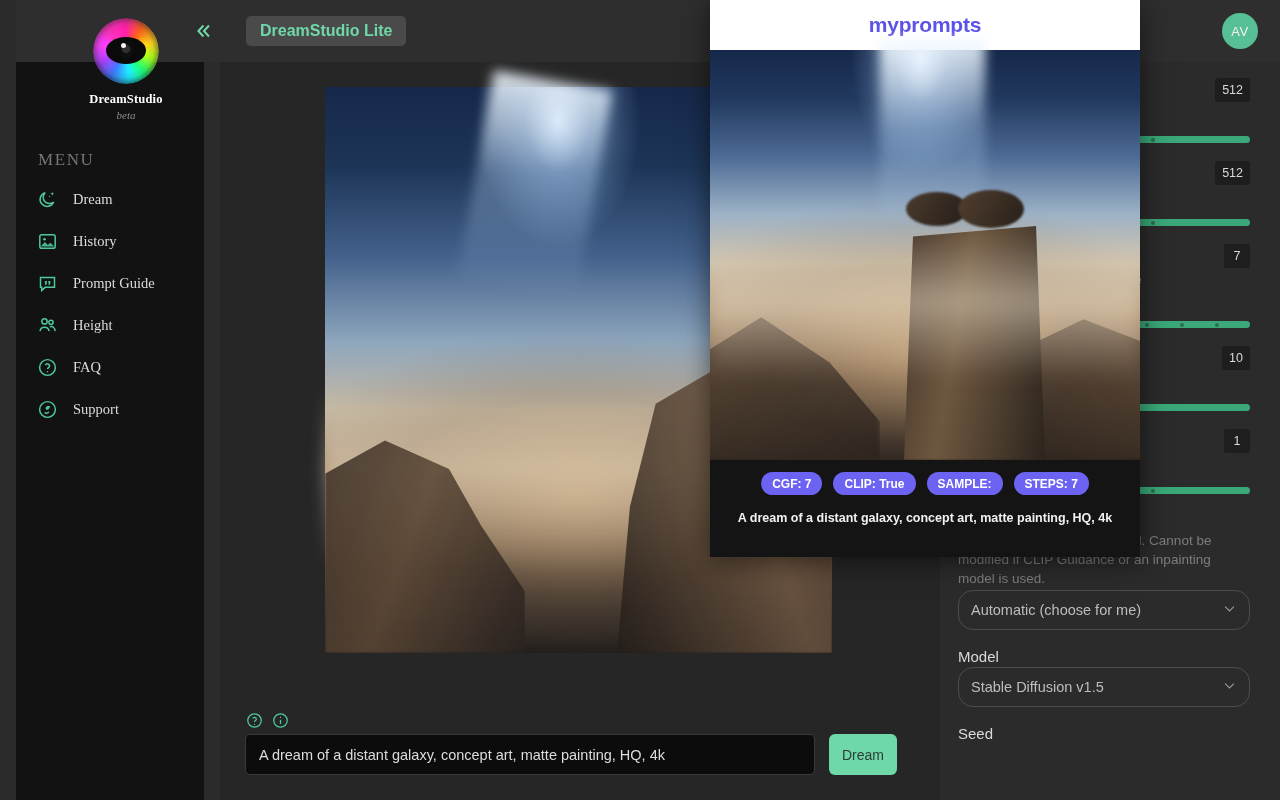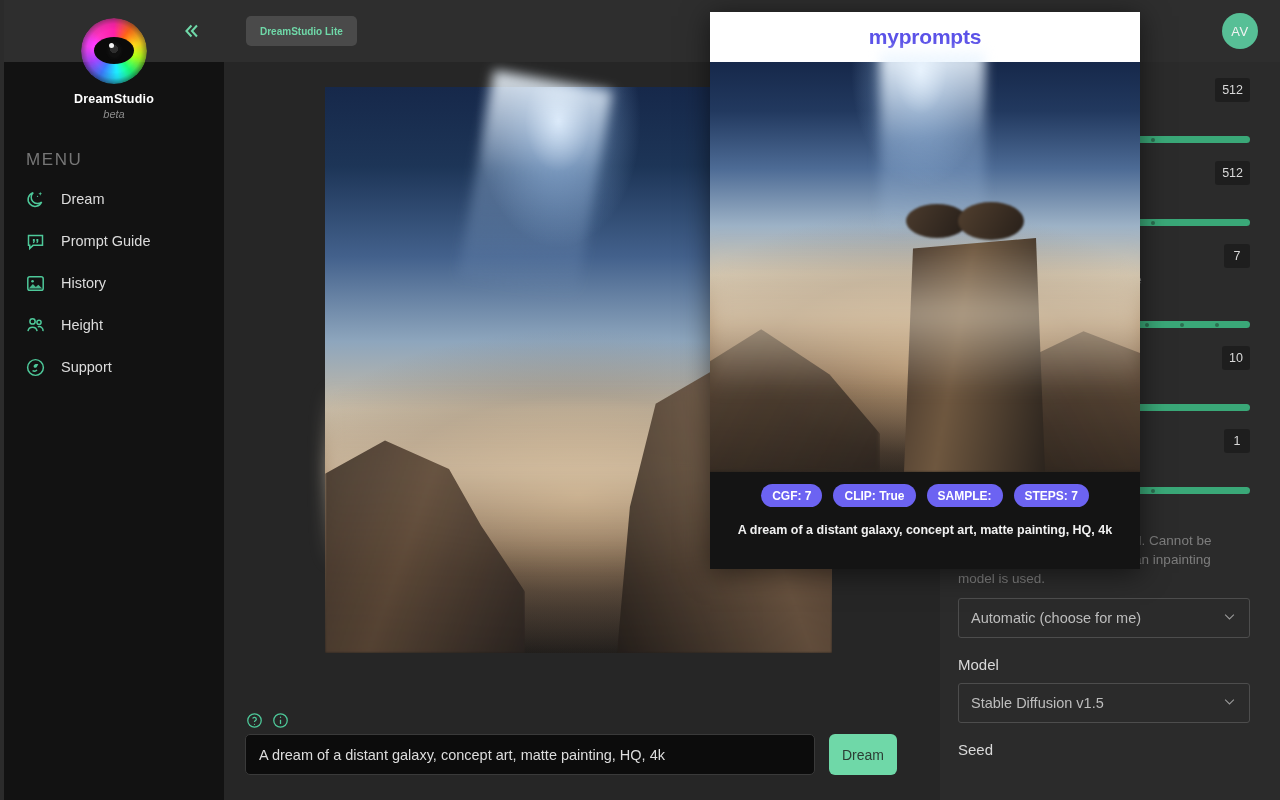--- a/index.html
+++ b/index.html
@@ -6,24 +6,25 @@
   html, body {
     width: 1280px; height: 800px;
     background: #2b2b2b;
     font-family: "Liberation Sans", sans-serif;
     overflow: hidden;
   }
   #app { position: relative; width: 1280px; height: 800px; }
 
   
   .sidebar {
-    position: absolute; left: 4px; top: 0;
-    width: 220px; height: 800px;
+    position: absolute; left: 16px; top: 0;
+    width: 188px; height: 800px;
     background: #121212;
     z-index: 5;
+    font-family: Liberation Serif, serif;
   }
   .sidebar-topstrip {
     position: absolute; left: 0; top: 0;
     width: 220px; height: 62px;
     background: #2e2e2e;
   }
   .brand {
     position: absolute; left: 0; top: 18px;
     width: 220px; text-align: center;
     z-index: 6;
@@ -94,21 +95,21 @@
     position: absolute; left: 220px; top: 0;
     width: 1060px; height: 62px;
     background: #2e2e2e;
     z-index: 3;
   }
   .lite-pill {
     position: absolute; left: 26px; top: 16px;
     height: 30px; padding: 0 14px;
     display: flex; align-items: center;
     background: #4a4a4a; border-radius: 5px;
-    color: #6fd8a8; font-size: 10px; font-weight: bold;
+    color: #6fd8a8; font-size: 16px; font-weight: bold;
     cursor: pointer;
   }
   .avatar {
     position: absolute; right: 22px; top: 13px;
     width: 36px; height: 36px; border-radius: 50%;
     background: #57bf96;
     display: flex; align-items: center; justify-content: center;
     color: #f2f2f2; font-size: 13px; letter-spacing: .5px;
     cursor: pointer;
   }
@@ -207,37 +208,36 @@
   }
   .slider {
     position: relative; margin-top: 13px; height: 7px;
     background: #3aa878; border-radius: 4px;
   }
   .slider .tick {
     position: absolute; top: 1.5px; width: 4px; height: 4px;
     border-radius: 50%; background: #2b6e50;
   }
   .sel {
-    margin-top: 10px; height: 40px; width: 292px;
-    background: transparent; border: 1px solid #4d4d4d; border-radius: 3px;
+    margin-top: 2px; height: 40px; width: 292px;
+    background: transparent; border: 1px solid #4d4d4d; border-radius: 15px;
     display: flex; align-items: center; justify-content: space-between;
     padding: 0 12px; color: #bdbdbd; font-size: 14.5px; cursor: pointer;
   }
   .sel .chev { color: #9a9a9a; }
   .set-label-only { font-size: 15px; color: #d9d9d9; margin-bottom: 2px; }
 
   
   .popup {
     position: absolute; left: 710px; top: 0;
     width: 430px; height: 557px;
     background: #141414;
     z-index: 20;
     box-shadow: 0 4px 26px rgba(0,0,0,.55);
     overflow: hidden;
-    margin-top: 12px;
   }
   .popup-header {
     height: 50px; background: #ffffff;
     display: flex; align-items: center; justify-content: center;
   }
   .popup-logo {
     font-size: 21px; font-weight: bold; color: #5b52e8; letter-spacing: -.2px;
   }
   .popup-img {
     position: relative;
@@ -472,50 +472,60 @@
             <path d="M17.4 3.2l.6 1.6 1.6.6-1.6.6-.6 1.6-.6-1.6-1.6-.6 1.6-.6z" fill="currentColor" stroke="none"></path>
             <circle cx="14.3" cy="8.4" r="0.8" fill="currentColor" stroke="none"></circle>
           </svg>
         </span>
         <span class="lbl">Dream</span>
       </div>
 
       <div class="nav-item">
         <span class="ic">
           <svg viewBox="0 0 24 24" fill="none" stroke="currentColor" stroke-width="1.7" width="21" height="21">
-            <path d="M4 5.2h16v11.2H9.2L5.4 20v-3.6H4z"></path>
-            <path d="M9 9.2h2.2v2.6c0 1.2-.7 1.9-1.8 2.2l-.4-.9c.6-.2.9-.5.9-1H9zM13 9.2h2.2v2.6c0 1.2-.7 1.9-1.8 2.2l-.4-.9c.6-.2.9-.5.9-1H13z" fill="currentColor" stroke="none"></path>
-          </svg>
-        </span>
-        <span class="lbl">Prompt Guide</span>
-      </div>
-
-      <div class="nav-item">
-        <span class="ic">
-          <svg viewBox="0 0 24 24" fill="none" stroke="currentColor" stroke-width="1.7" width="21" height="21">
             <rect x="3.2" y="4.2" width="17.6" height="15.6" rx="2.4"></rect>
             <circle cx="8.6" cy="9.4" r="1.5" fill="currentColor" stroke="none"></circle>
             <path d="M4.2 17.6l4.8-5 3.4 3.4 2.8-2.6 4.6 4.2" fill="currentColor" stroke="none" opacity=".9"></path>
           </svg>
         </span>
         <span class="lbl">History</span>
+      </div>
+
+      <div class="nav-item">
+        <span class="ic">
+          <svg viewBox="0 0 24 24" fill="none" stroke="currentColor" stroke-width="1.7" width="21" height="21">
+            <path d="M4 5.2h16v11.2H9.2L5.4 20v-3.6H4z"></path>
+            <path d="M9 9.2h2.2v2.6c0 1.2-.7 1.9-1.8 2.2l-.4-.9c.6-.2.9-.5.9-1H9zM13 9.2h2.2v2.6c0 1.2-.7 1.9-1.8 2.2l-.4-.9c.6-.2.9-.5.9-1H13z" fill="currentColor" stroke="none"></path>
+          </svg>
+        </span>
+        <span class="lbl">Prompt Guide</span>
       </div>
 
       <div class="nav-item">
         <span class="ic">
           <svg viewBox="0 0 24 24" fill="none" stroke="currentColor" stroke-width="1.7" width="21" height="21">
             <circle cx="8.6" cy="7.4" r="3"></circle>
               <circle cx="16" cy="8.4" r="2.4"></circle>
             <path d="M3.4 18.4a5.3 5.3 0 0 1 10.4 0"></path>
             <path d="M14.6 13.6a4.4 4.4 0 0 1 6 4.8"></path>
           </svg>
         </span>
         <span class="lbl">Height</span>
       </div>
 
+      <div class="nav-item">
+        <span class="ic">
+          <svg viewBox="0 0 24 24" fill="none" stroke="currentColor" stroke-width="1.7" width="21" height="21">
+            <circle cx="12" cy="12" r="9"></circle>
+            <path d="M9.6 9.4a2.5 2.5 0 0 1 4.8.8c0 1.7-2.4 2-2.4 3.6"></path>
+            <circle cx="12" cy="16.8" r="0.85" fill="currentColor" stroke="none"></circle>
+          </svg>
+        </span>
+        <span class="lbl">FAQ</span>
+      </div>
 
       <div class="nav-item">
         <span class="ic">
           <svg viewBox="0 0 24 24" fill="none" stroke="currentColor" stroke-width="1.7" width="21" height="21">
             <circle cx="12" cy="12" r="9"></circle>
             <path d="M15.2 8.4c-1.8-.9-4-.5-5 .9-.8 1.2-.3 2.5 1 2.9 1.2.4 2.1-.1 2.4-1" fill="currentColor" stroke="none"></path>
             <path d="M8.6 15.6c1.8.9 4 .5 5-.9"></path>
           </svg>
         </span>
         <span class="lbl">Support</span>

